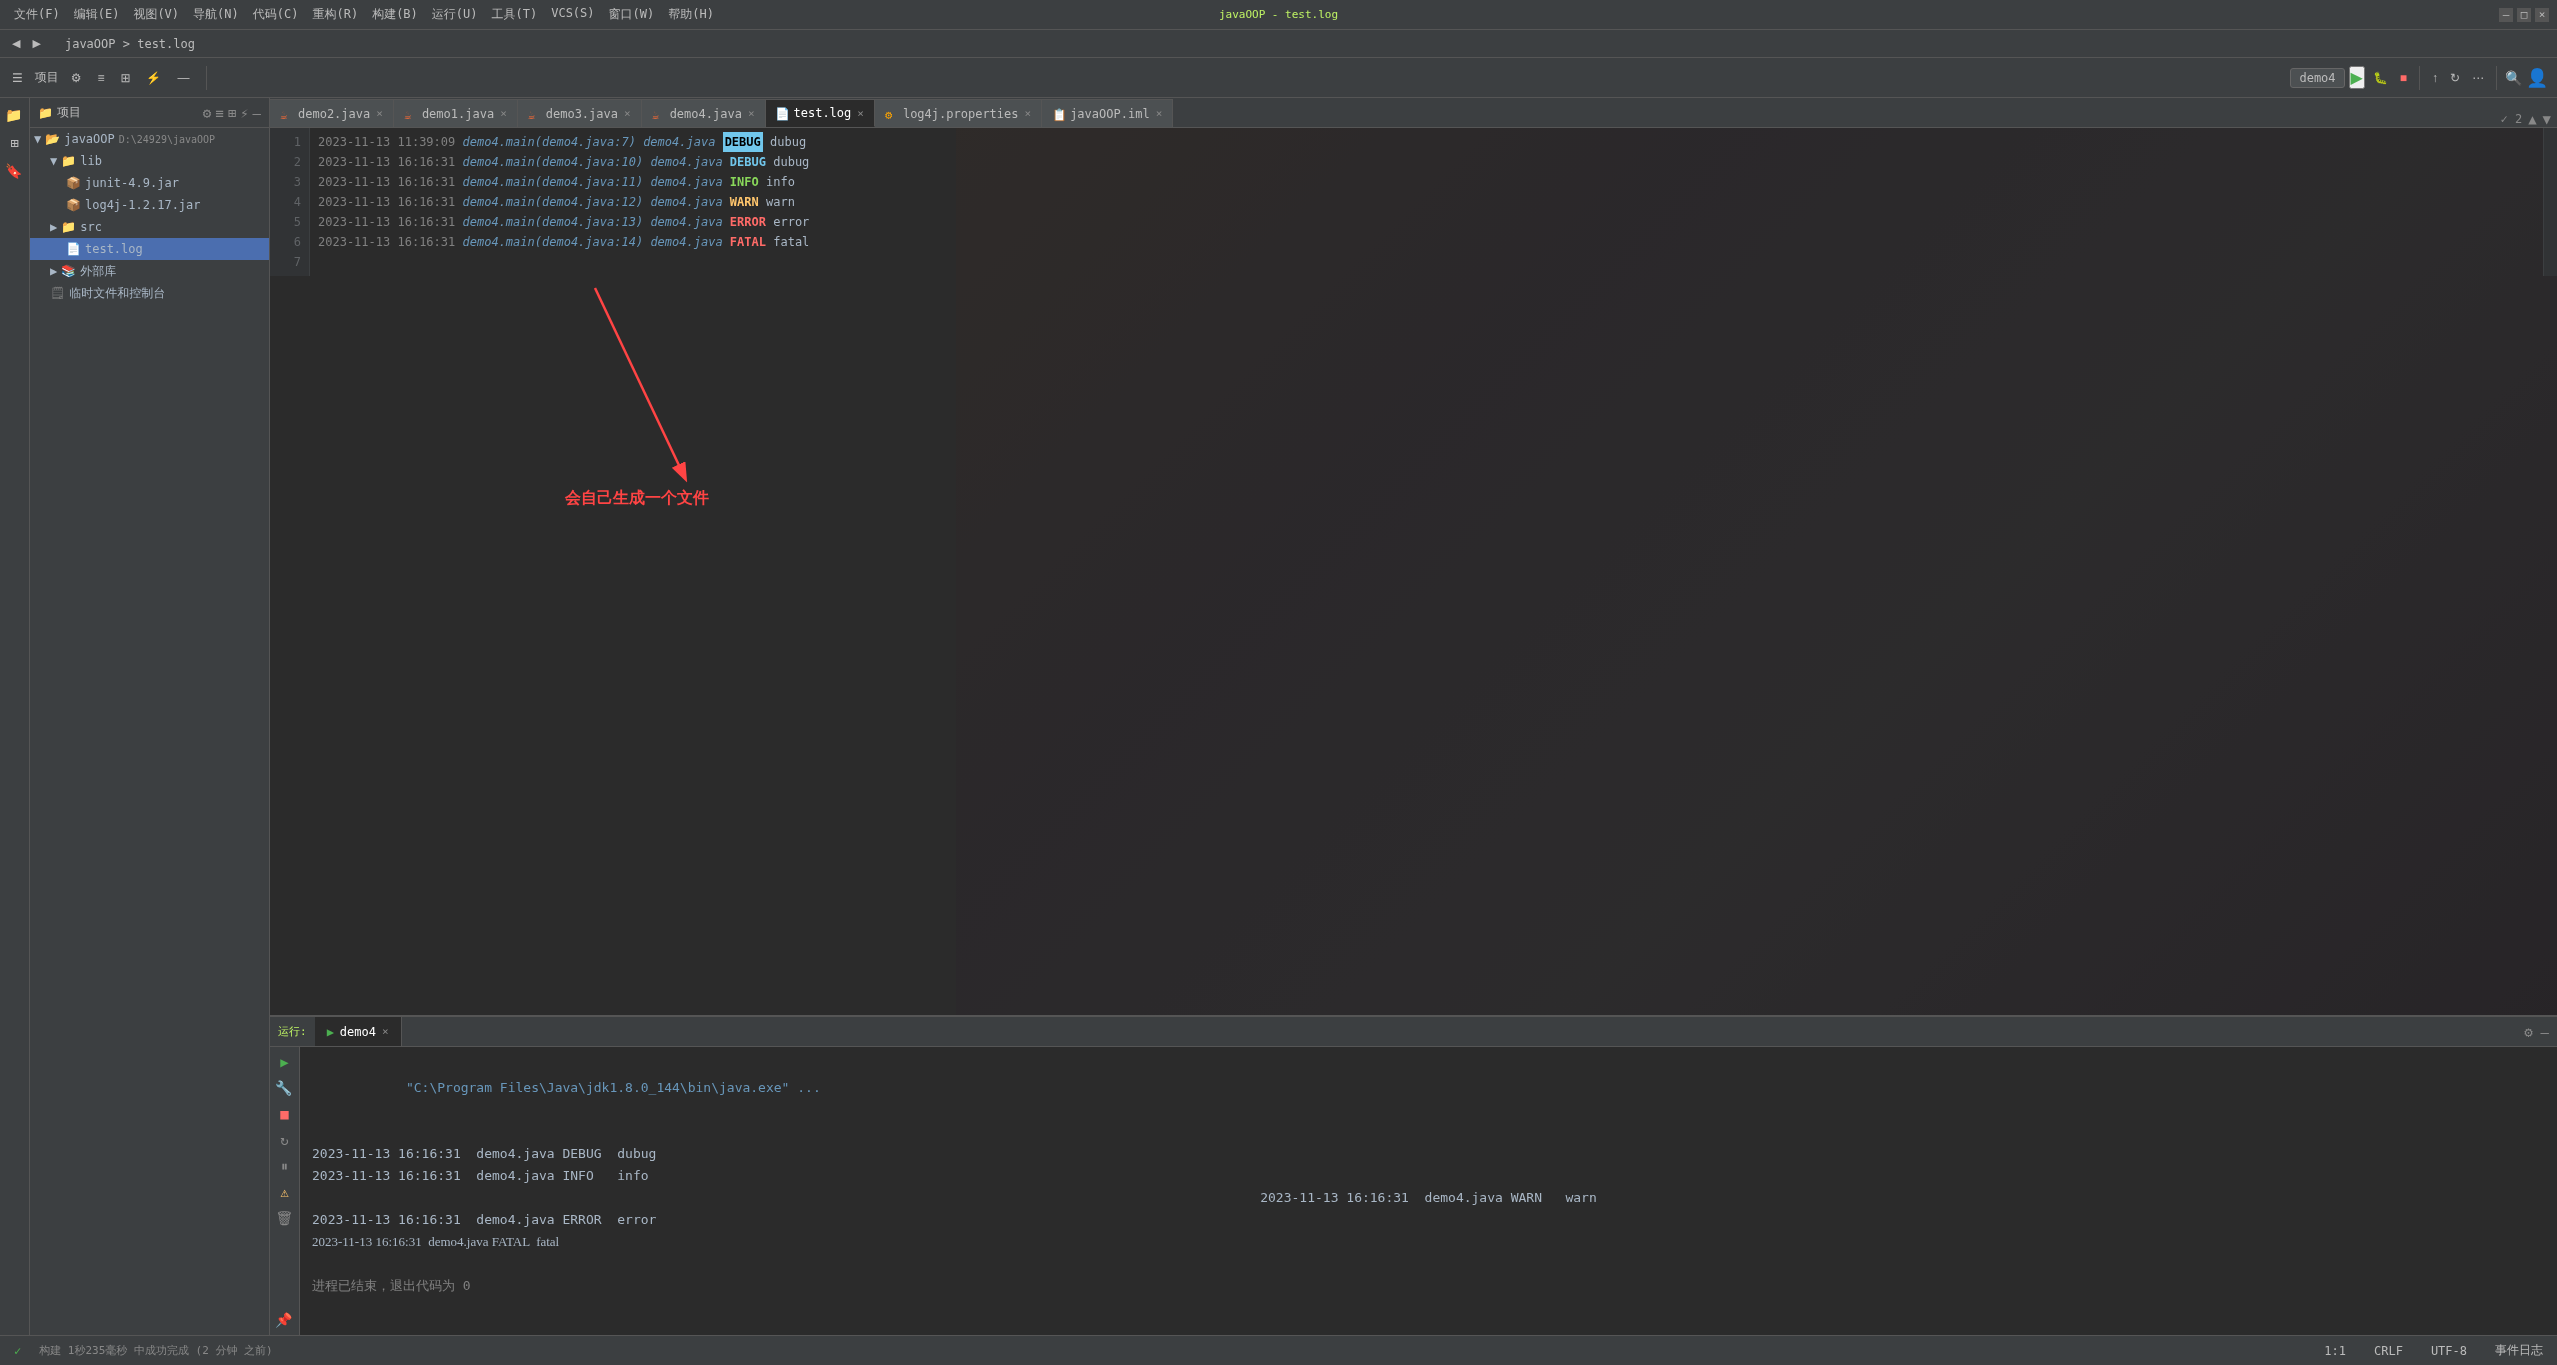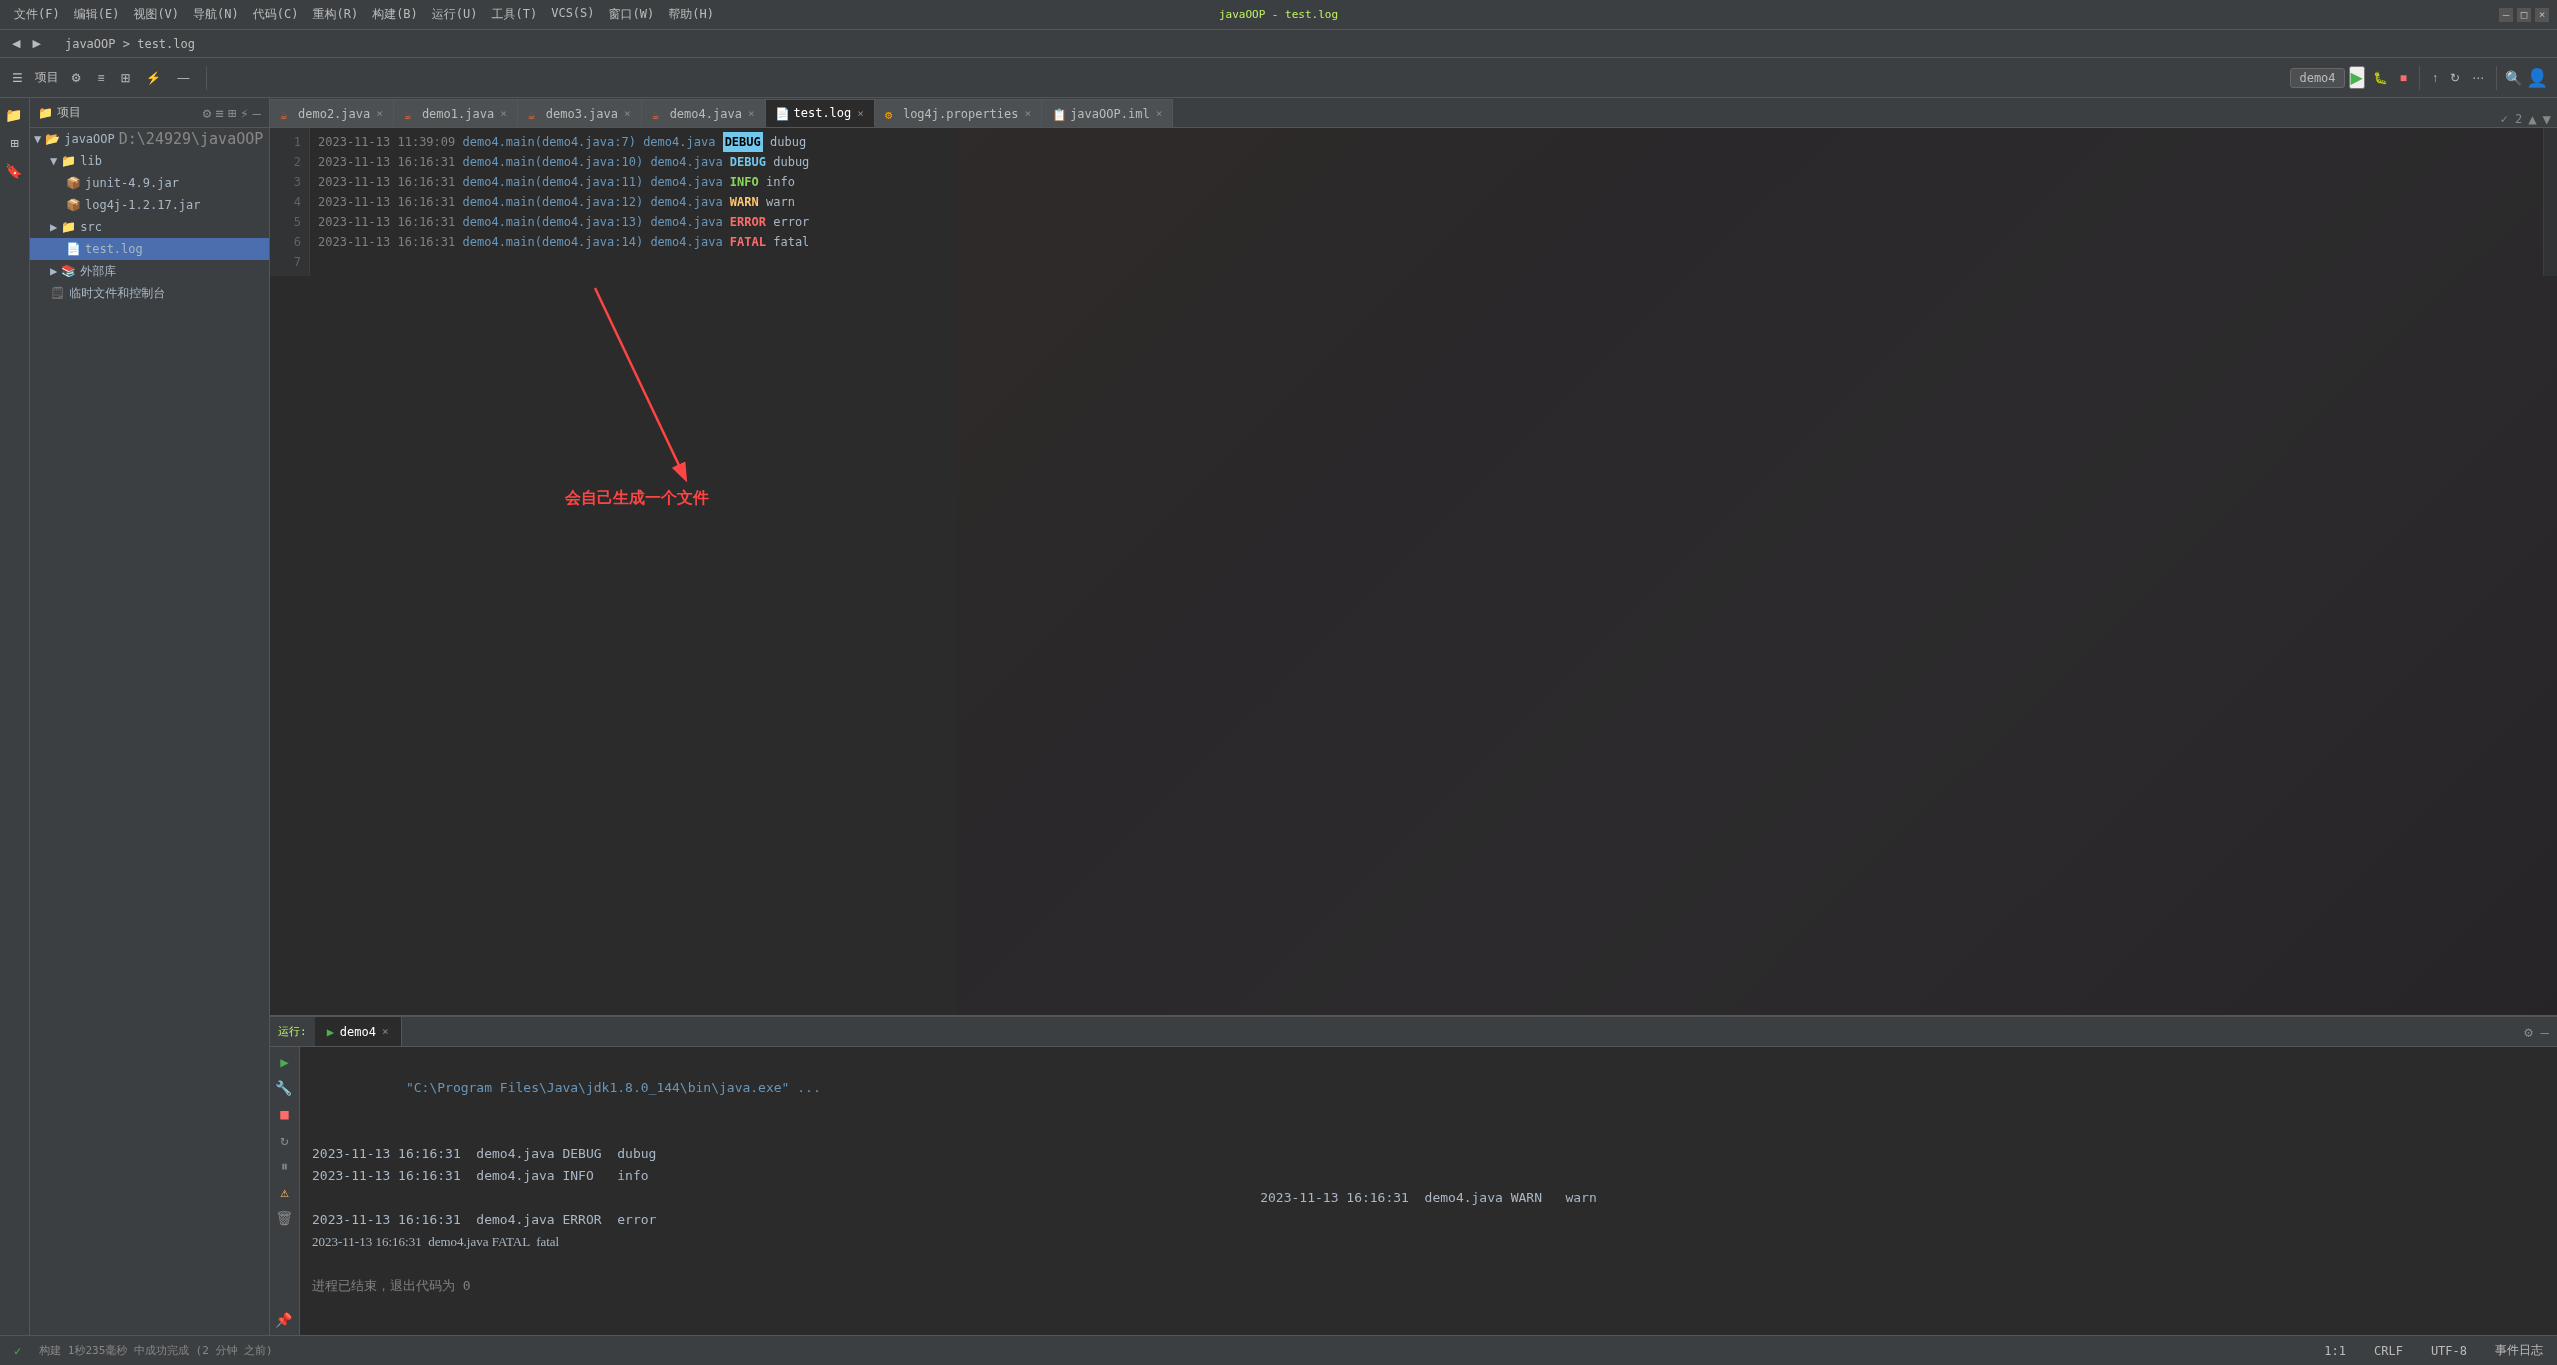--- a/index.html
+++ b/index.html
@@ -189,21 +189,21 @@
       padding: 2px 4px;
       cursor: pointer;
       font-size: 12px;
       white-space: nowrap;
       height: 22px;
     }
     .tree-item.selected { background: #4b6eaf; }
     .tree-indent { display: inline-block; }
     .tree-icon { margin-right: 4px; font-size: 12px; }
     .tree-label { color: #a9b7c6; }
-    .tree-path { color: #888; font-size: 15px; margin-left: 4px; }
+    .tree-path { color: #888; font-size: 10px; margin-left: 4px; }
 
     
     .editor-area {
       flex: 1;
       display: flex;
       flex-direction: column;
       background: #2b2b2b;
       min-width: 0;
       position: relative;
     }
@@ -302,21 +302,21 @@
     .code-lines {
       flex: 1;
       padding: 4px 8px;
       font-size: 12px;
       line-height: 20px;
     }
     .code-line { height: 20px; white-space: pre; display: flex; align-items: center; }
 
     
     .log-date { color: #808080; }
-    .log-class { color: #6897bb; }
+    .log-class { color: #6897bb; font-style: italic; }
     .log-debug { color: #71c7ec; font-weight: bold; }
     .log-debug-hl { background: #71c7ec; color: #000; padding: 0 2px; font-weight: bold; }
     .log-info { color: #89d75a; font-weight: bold; }
     .log-warn { color: #ffc66d; font-weight: bold; }
     .log-error { color: #ff6b68; font-weight: bold; }
     .log-fatal { color: #ff6b68; font-weight: bold; }
     .log-value { color: #a9b7c6; }
 
     
     .annotation-container {

